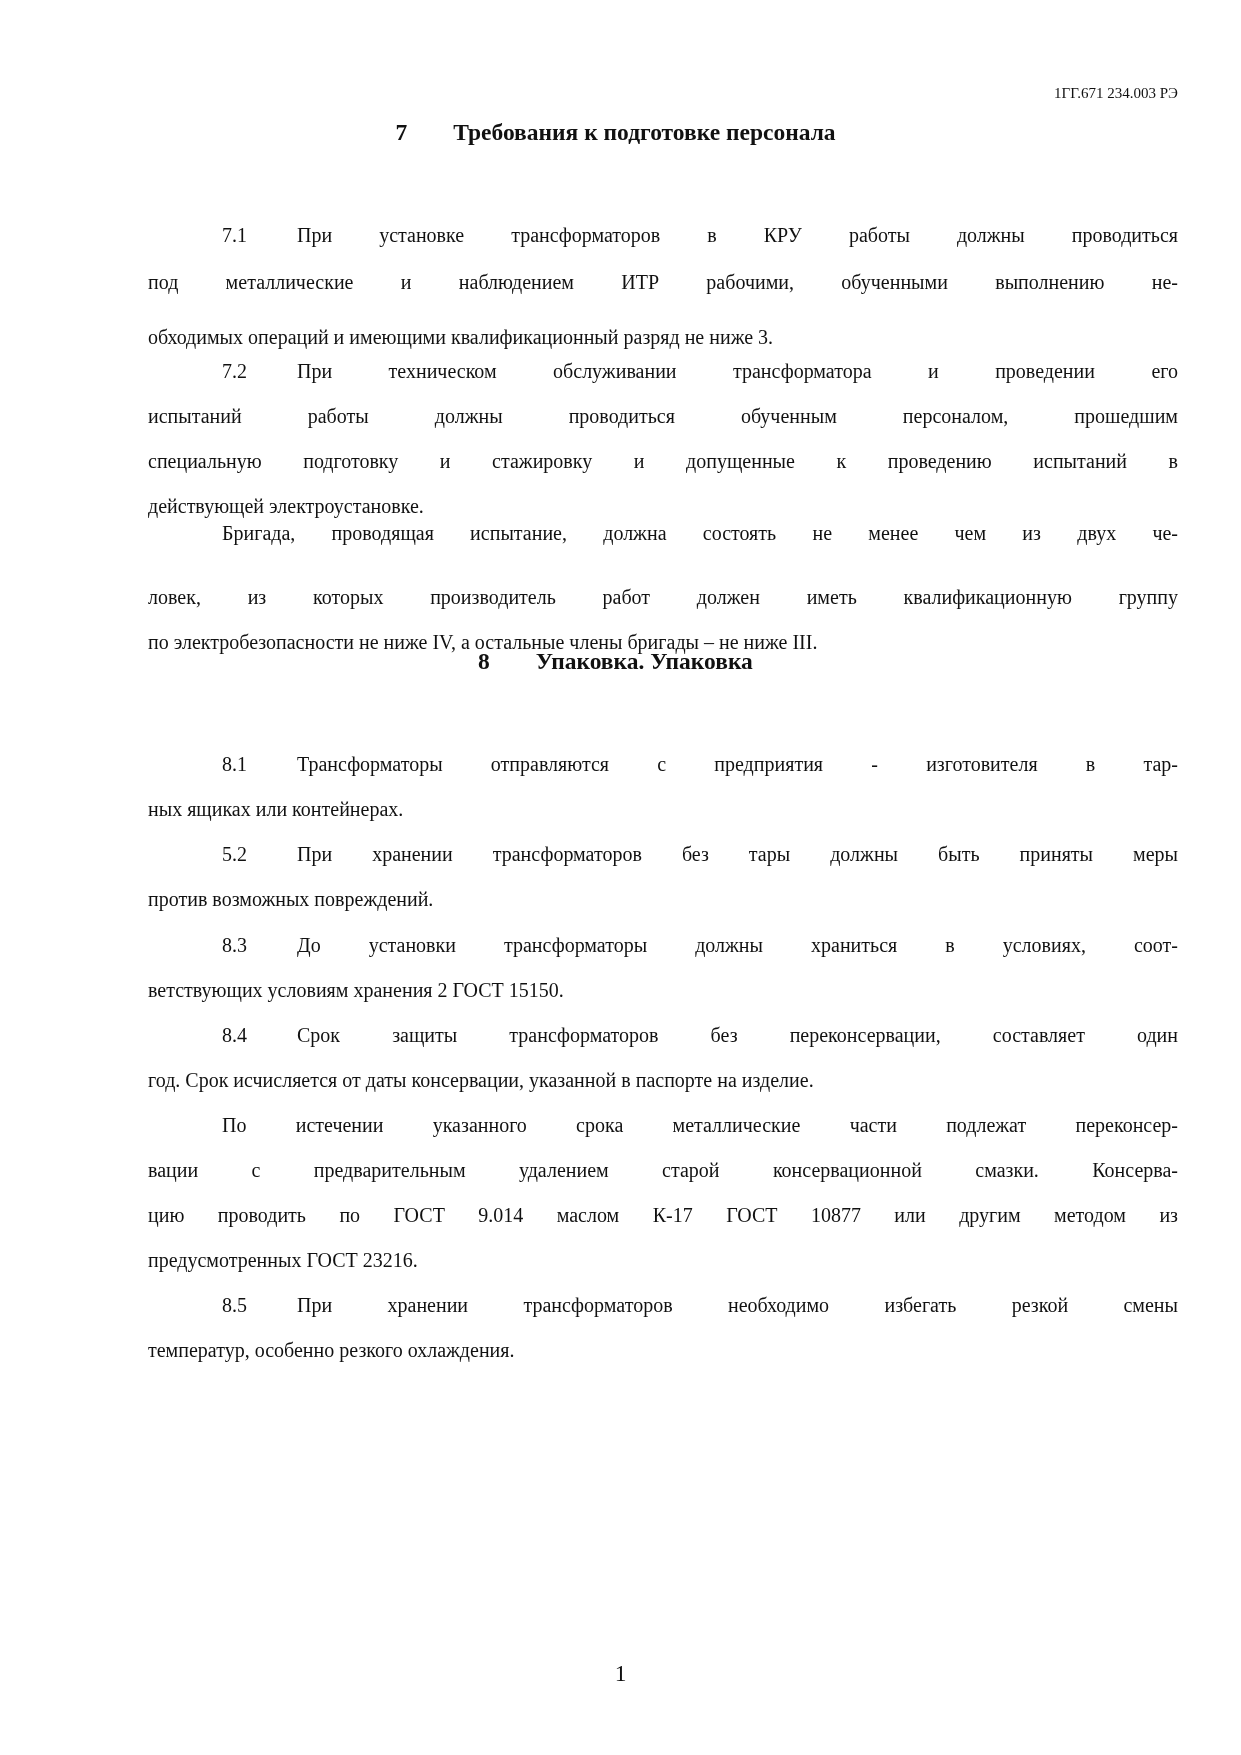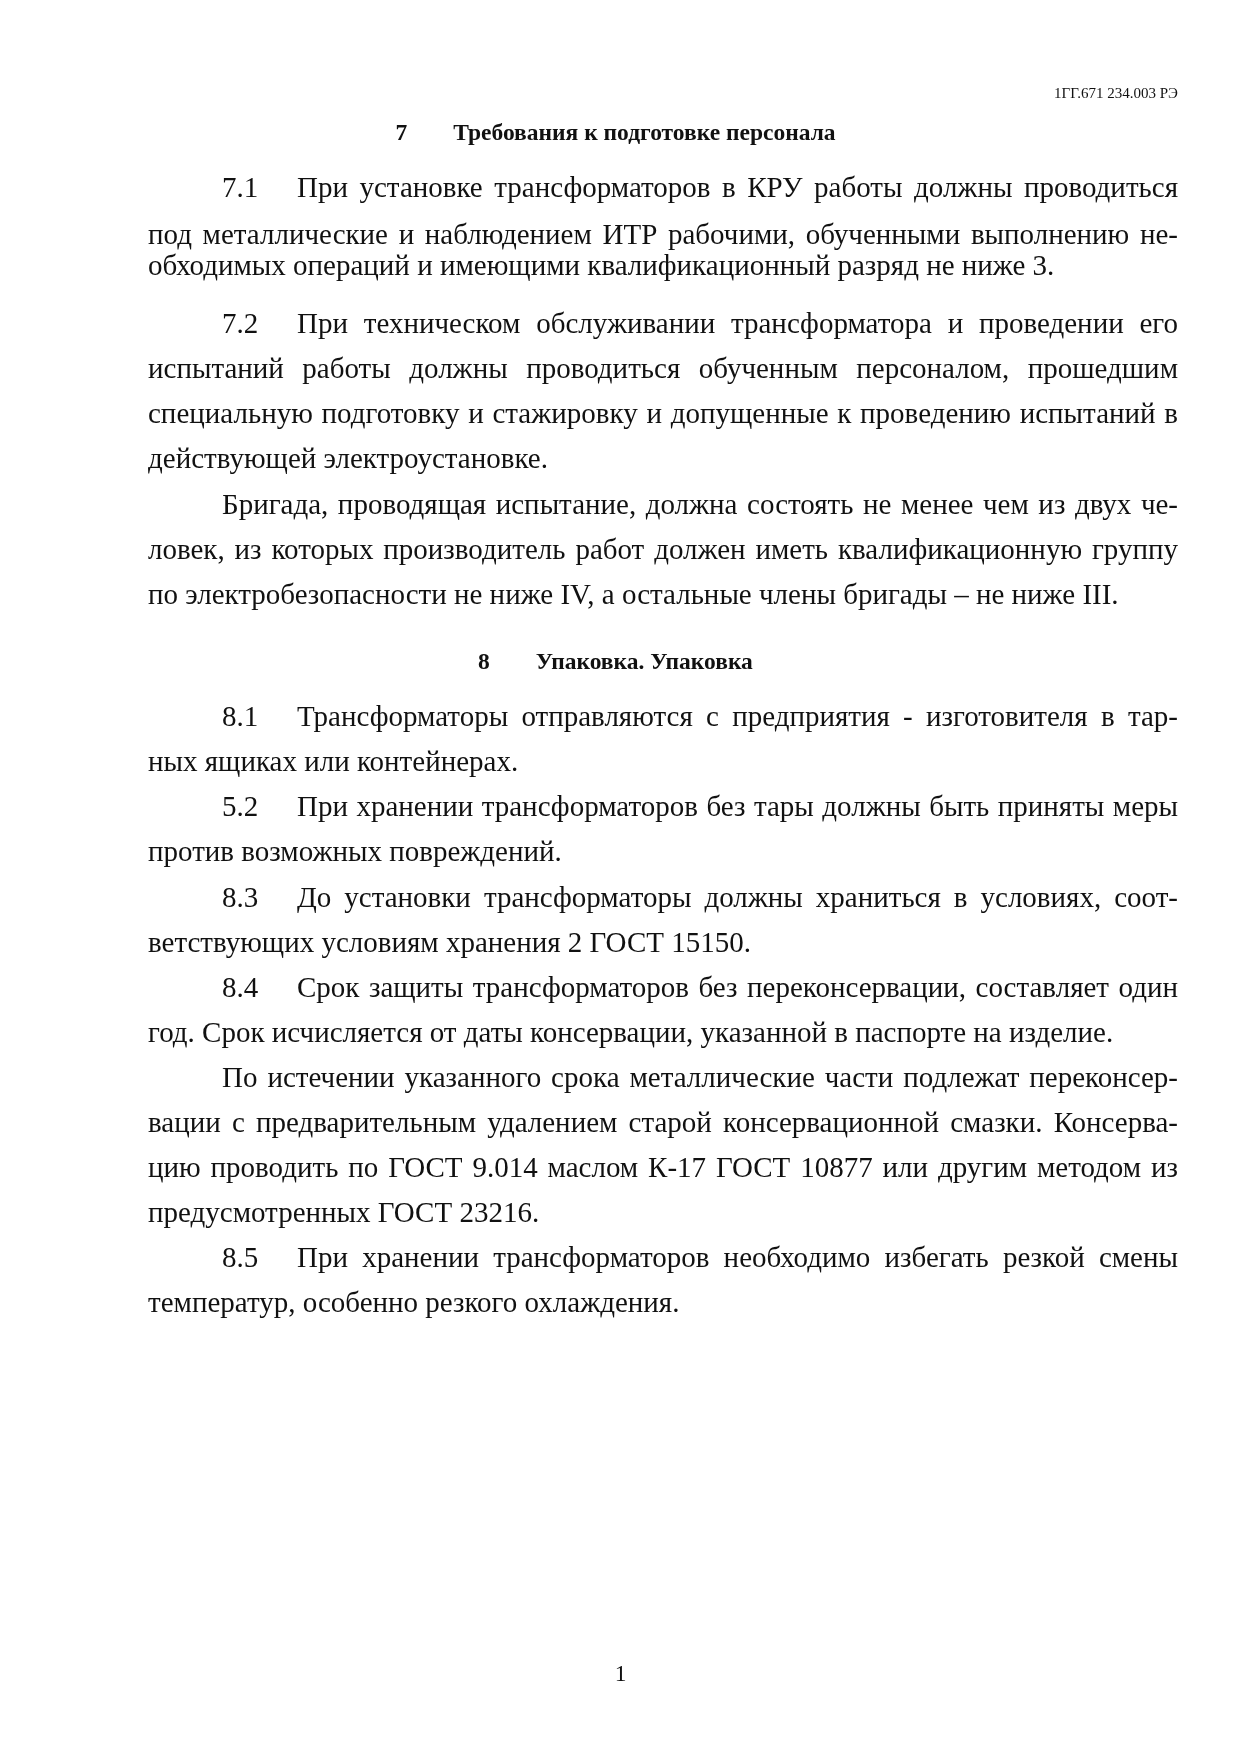--- a/index.html
+++ b/index.html
@@ -10,21 +10,21 @@
     .doc-code {
       position: absolute; right: 63px; top: 78px;
       font-size: 15px; line-height: 30px; white-space: nowrap;
     }
     .heading {
       position: absolute; left: 0; width: 1231px; text-align: center;
       font-weight: bold; font-size: 23.5px; line-height: 30px; white-space: nowrap;
     }
     .heading .hnum { display: inline-block; margin-right: 46px; }
     .line {
-      position: absolute; font-size: 29px; line-height: 30px; white-space: nowrap;
+      position: absolute; font-size: 20px; line-height: 30px; white-space: nowrap; margin-top: 48px;
     }
     .line.full { left: 148px; width: 1030px; text-align: justify; text-align-last: justify; white-space: normal; }
     .line.full.indent { left: 222px; width: 956px; }
     .line.last { left: 148px; }
     .num { display: inline-block; width: 75px; }
     .page-number {
       position: absolute; left: 0; width: 1241px; text-align: center; top: 1658px;
       font-size: 23.5px; line-height: 30px;
     }
   </style>
@@ -34,32 +34,32 @@
 <div>
   <div class="doc-code">1ГГ.671 234.003 РЭ</div>
 
   <div class="heading" style="top:117px">
     <span class="hnum">7</span><span>Требования к подготовке персонала</span>
   </div>
 
   <div>
     <div class="line full indent" style="top:172px"><span class="num">7.1</span><span>При установке трансформаторов в КРУ работы должны проводиться</span></div>
     <div class="line full" style="top:219px">под металлические и наблюдением ИТР рабочими, обученными выполнению не-</div>
-    <div class="line last" style="top:250px">обходимых операций и имеющими квалификационный разряд не ниже 3.</div>
+    <div class="line last" style="top:274px">обходимых операций и имеющими квалификационный разряд не ниже 3.</div>
   </div>
 
   <div>
     <div class="line full indent" style="top:308px"><span class="num">7.2</span><span>При техническом обслуживании трансформатора и проведении его</span></div>
     <div class="line full" style="top:353px">испытаний работы должны проводиться обученным персоналом, прошедшим</div>
     <div class="line full" style="top:398px">специальную подготовку и стажировку и допущенные к проведению испытаний в</div>
     <div class="line last" style="top:443px">действующей электроустановке.</div>
   </div>
 
   <div>
-    <div class="line full indent" style="top:489px">Бригада, проводящая испытание, должна состоять не менее чем из двух че-</div>
+    <div class="line full indent" style="top:470px">Бригада, проводящая испытание, должна состоять не менее чем из двух че-</div>
     <div class="line full" style="top:534px">ловек, из которых производитель работ должен иметь квалификационную группу</div>
     <div class="line last" style="top:579px">по электробезопасности не ниже IV, а остальные члены бригады – не ниже III.</div>
   </div>
 
   <div class="heading" style="top:646px">
     <span class="hnum">8</span><span>Упаковка. Упаковка</span>
   </div>
 
   <div>
     <div class="line full indent" style="top:701px"><span class="num">8.1</span><span>Трансформаторы отправляются с предприятия - изготовителя в тар-</span></div>

